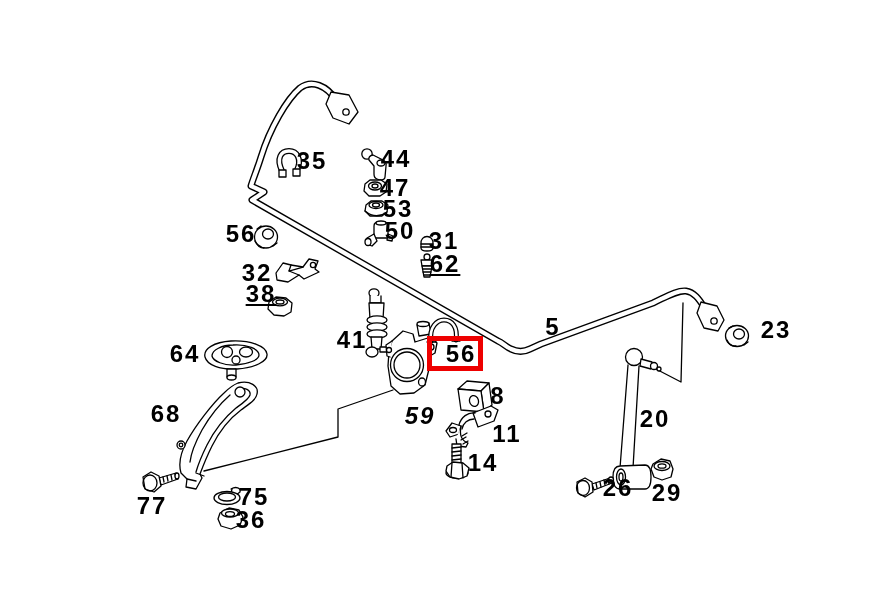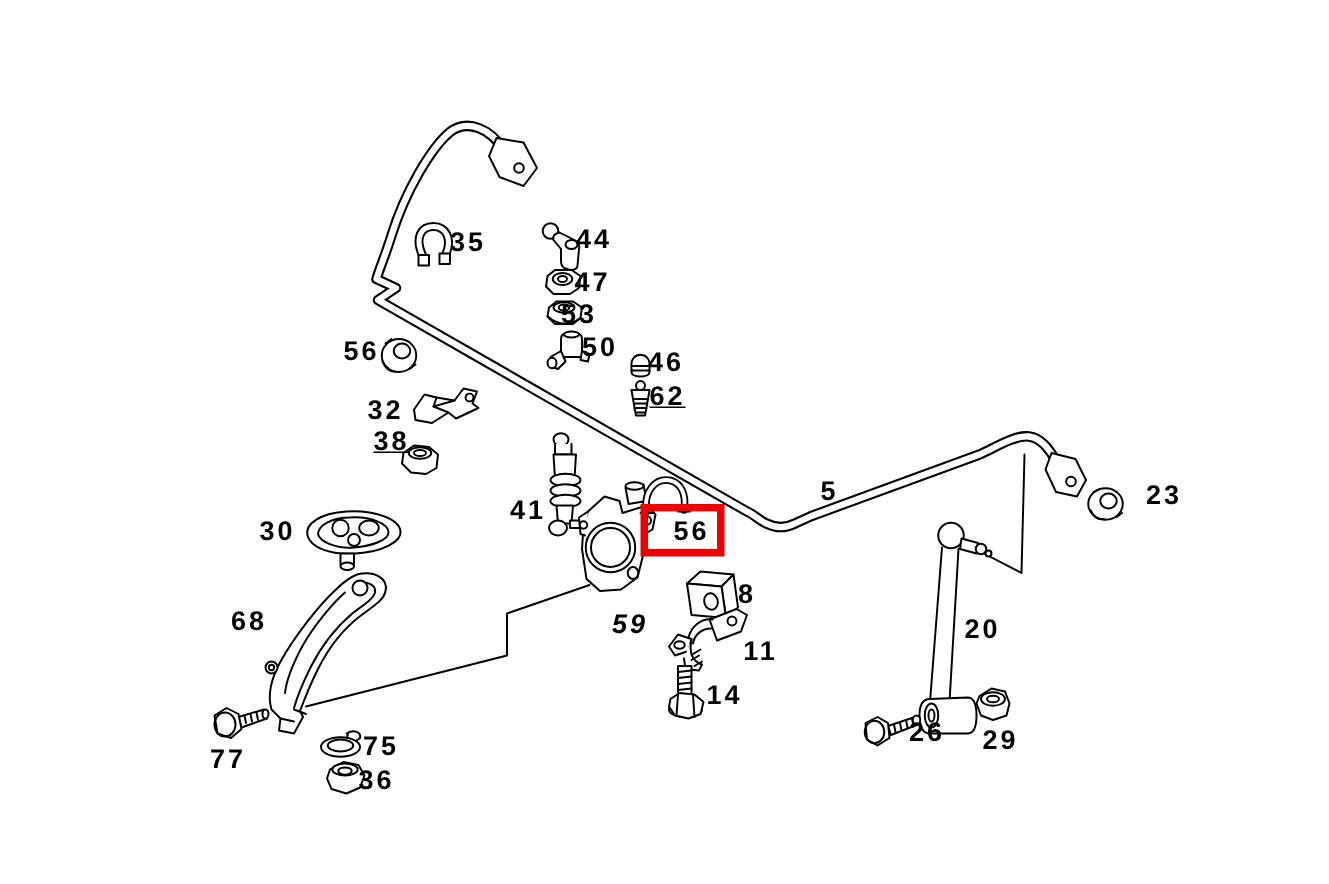--- a/index.html
+++ b/index.html
@@ -4,21 +4,21 @@
 <style>
   html,body{margin:0;padding:0;background:#fff;}
   #stage{
     position:relative;width:886px;height:589px;background:#fff;overflow:hidden;
     font-family:"Liberation Sans","DejaVu Sans",sans-serif;
   }
   #art{position:absolute;left:0;top:0;}
   #labels{position:absolute;left:0;top:0;width:100%;height:100%;}
   .part-label{
     position:absolute;transform:translate(-50%,-50%);
-    font-size:18px;font-weight:bold;letter-spacing:2px;color:#000;
+    font-size:24px;font-weight:bold;letter-spacing:2px;color:#000;
     white-space:nowrap;cursor:default;line-height:1;
   }
   #highlight-box{
     position:absolute;box-sizing:border-box;border:5px solid #e00;
     display:flex;align-items:center;justify-content:center;padding-left:12px;
   }
   #highlight-box .part-label{position:static;transform:none;}
 </style>
 </head>
 <body>
@@ -249,25 +249,25 @@
       <span class="part-label" style="left: 655px; top: 419px;">20</span>
       <span class="part-label" style="left: 764px; top: 330px; margin-left: 12px;">23</span>
       <span class="part-label" style="left: 598px; top: 488px; margin-left: 20px;">26</span>
       <span class="part-label" style="left: 667px; top: 493px;">29</span>
       <span class="part-label" style="left: 257px; top: 273px;">32</span>
       <span class="part-label" style="left: 312px; top: 161px;">35</span>
       <span class="part-label" style="left: 261px; top: 294px; text-decoration: underline;">38</span>
       <span class="part-label" style="left: 352px; top: 321px; margin-top: 19px;">41</span>
       <span class="part-label" style="left: 396px; top: 159px;">44</span>
       <span class="part-label" style="left: 395px; top: 188px;">47</span>
-      <span class="part-label" style="left: 386px; top: 209px;">53</span>
+      <span class="part-label" style="left: 398px; top: 209px;">53</span>
       <span class="part-label" style="left: 400px; top: 231px;">50</span>
       <span class="part-label" style="left: 241px; top: 234px;">56</span>
       <span class="part-label" style="left: 420px; top: 416px; font-style: italic;">59</span>
-      <span class="part-label" style="left: 444px; top: 241px;">46</span>
+      <span class="part-label" style="left: 444px; top: 241px;">31</span>
       <span class="part-label" style="left: 445px; top: 264px; text-decoration: underline;">62</span>
       <span class="part-label" style="left: 166px; top: 414px;">68</span>
-      <span class="part-label" style="left: 185px; top: 354px;">30</span>
+      <span class="part-label" style="left: 185px; top: 354px;">64</span>
       <span class="part-label" style="left: 251px; top: 520px;">36</span>
       <span class="part-label" style="left: 254px; top: 497px;">75</span>
       <span class="part-label" style="left: 152px; top: 506px;">77</span>
     </div>
 </div>
 
 </body></html>

